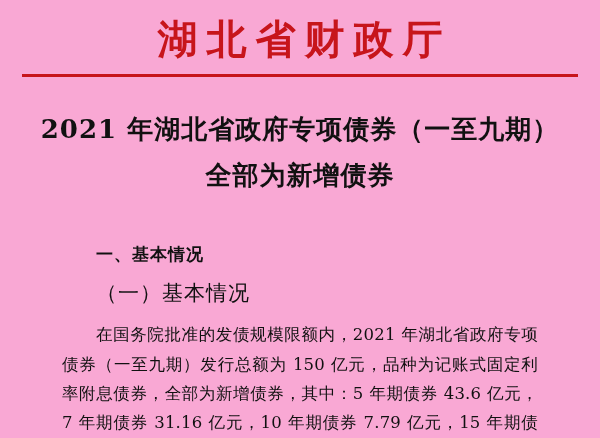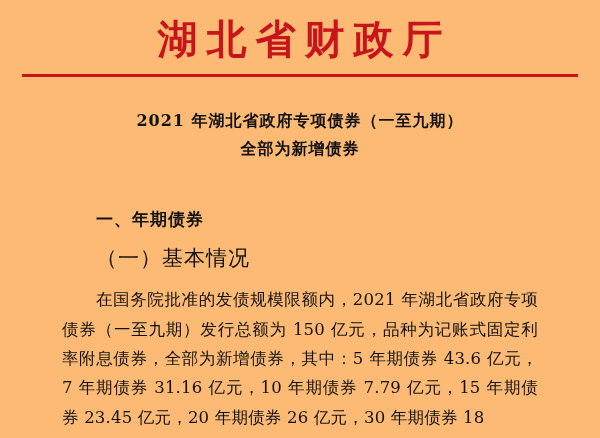--- a/index.html
+++ b/index.html
@@ -10,21 +10,21 @@
     width: 600px;
     height: 438px;
     background: #ffffff;
     font-family: "Liberation Serif", serif;
     overflow: hidden;
   }
   .page {
     position: relative;
     width: 600px;
     height: 438px;
-    background: #fdba74;
+    background: #f9a8d4;
     box-sizing: border-box;
   }
   .masthead {
     padding-top: 14px;
     text-align: center;
   }
   .masthead-title {
     color: #c7151b;
     font-family: "DejaVu Serif", serif;
     font-weight: bold;
@@ -39,21 +39,21 @@
     width: 556px;
     height: 3px;
     background: #c7151b;
   }
   .doc-title {
     margin-top: 30px;
     text-align: center;
     color: #111111;
     font-family: "DejaVu Serif", serif;
     font-weight: bold;
-    font-size: 16px;
+    font-size: 26px;
     letter-spacing: 1px;
     line-height: 1.75;
   }
   .doc-title-line {
     white-space: nowrap;
   }
   .body-block {
     margin-top: 40px;
     padding: 0 62px 0 62px;
   }
@@ -96,18 +96,18 @@
     <div class="masthead-title">湖北省财政厅</div>
     <div class="masthead-rule"></div>
   </div>
 
   <div class="doc-title">
     <div class="doc-title-line">2021 年湖北省政府专项债券（一至九期）</div>
     <div class="doc-title-line">全部为新增债券</div>
   </div>
 
   <div class="body-block">
-    <div class="heading-1">一、年期债券</div>
+    <div class="heading-1">一、基本情况</div>
     <div class="heading-2">（一）基本情况</div>
     <div class="para">在国务院批准的发债规模限额内，2021 年湖北省政府专项债券（一至九期）发行总额为 150 亿元，品种为记账式固定利率附息债券，全部为新增债券，其中：5 年期债券 43.6 亿元，7 年期债券 31.16 亿元，10 年期债券 7.79 亿元，15 年期债券 23.45 亿元，20 年期债券 26 亿元，30 年期债券 18</div>
   </div>
 
 </div>
 
 </body></html>

